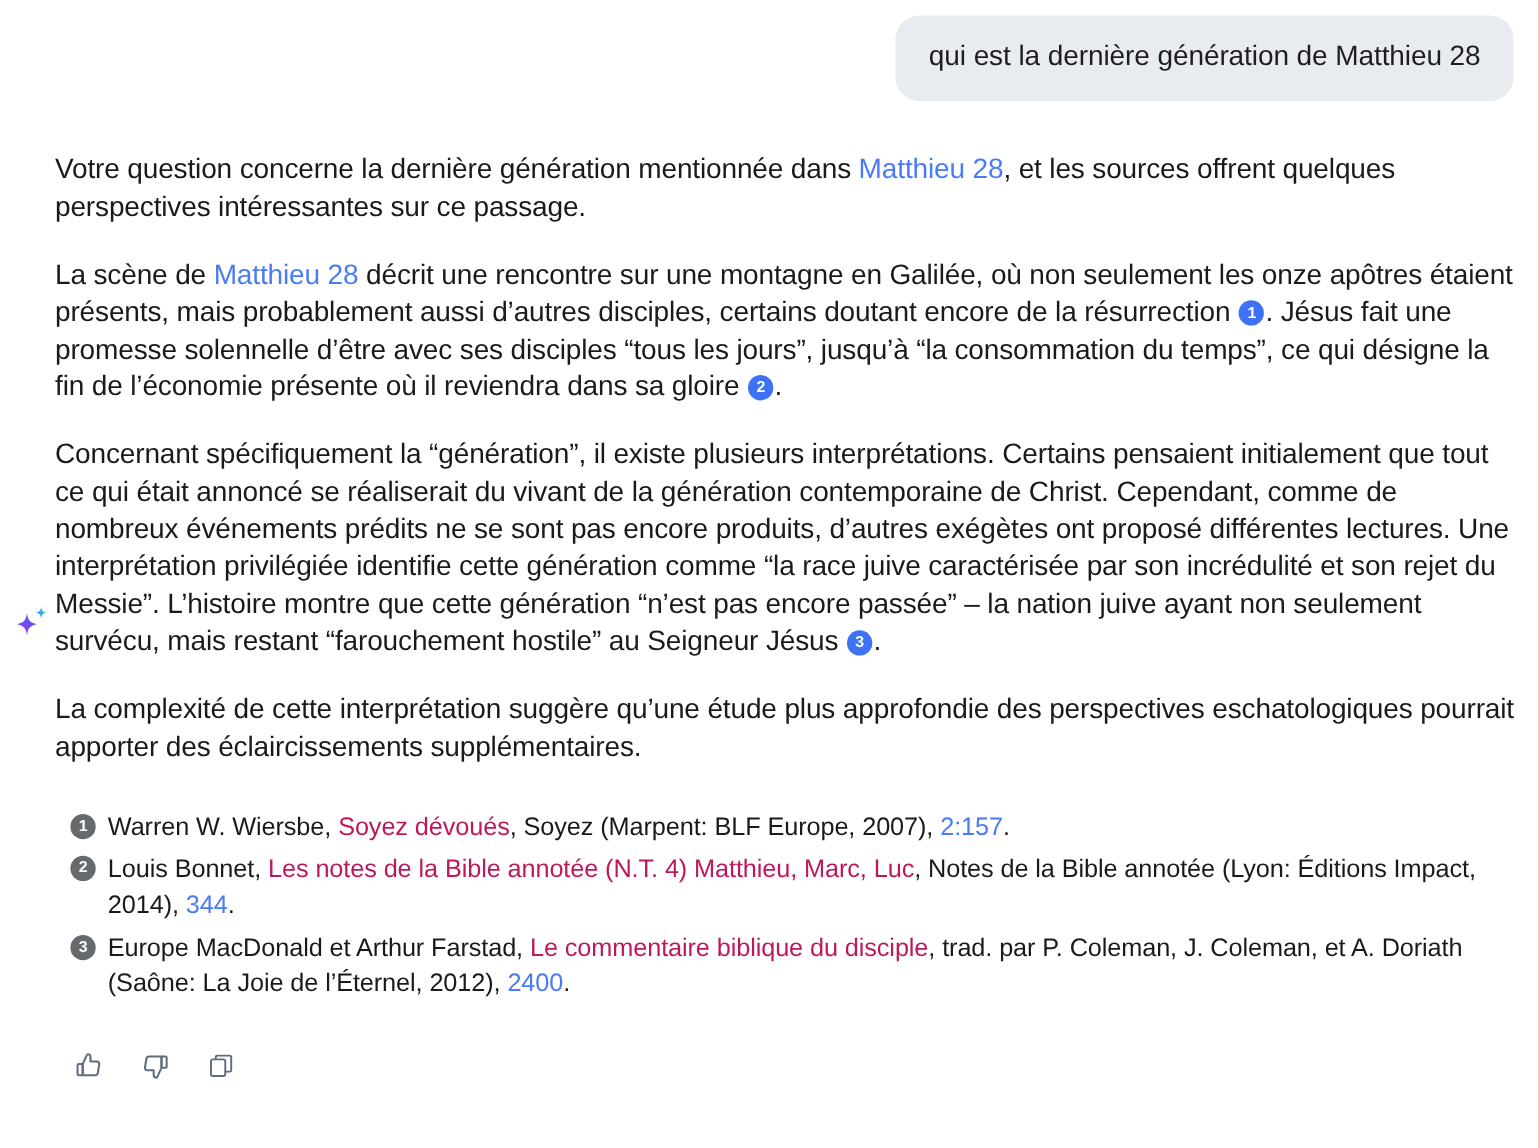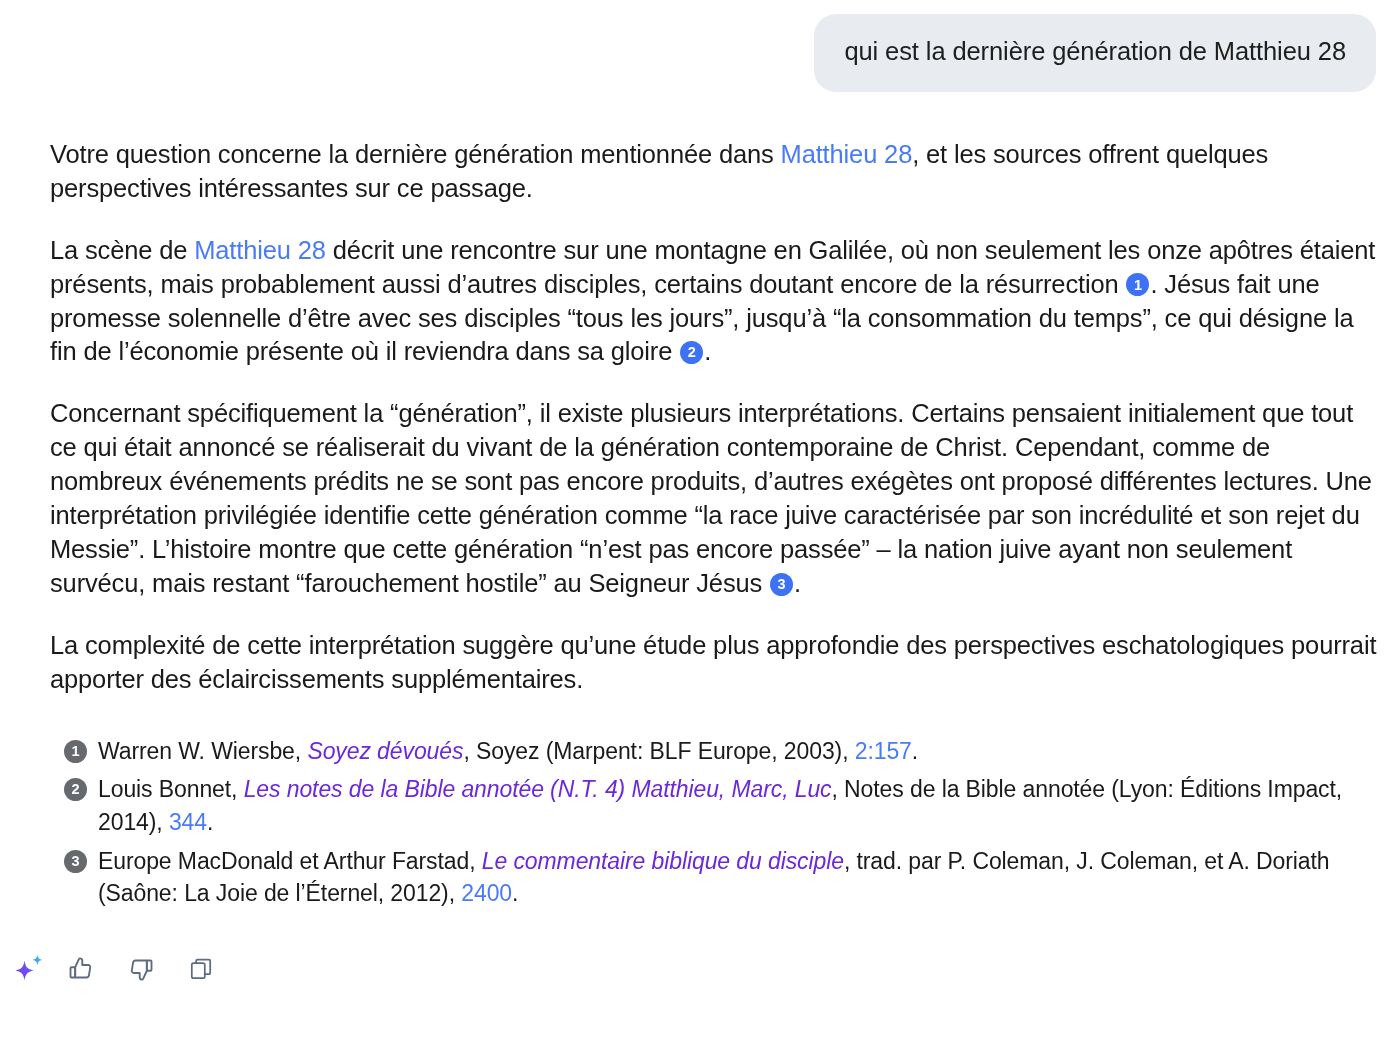--- a/index.html
+++ b/index.html
@@ -40,21 +40,21 @@
     font-size: 25.5px;
     line-height: 1.25;
     color: #1e1e1e;
     letter-spacing: -0.1px;
     white-space: pre-wrap;
   }
 
   
   .assistant-row {
     display: flex;
-    align-items: flex-end;
+    align-items: center;
     padding: 46px 18px 0 12px;
   }
   .spark {
     flex: 0 0 auto;
     width: 34px;
     height: 34px;
     margin-top: 8px;
     margin-right: 4px;
   }
   .assistant-body {
@@ -120,22 +120,21 @@
     border-radius: 50%;
     background: #66696e;
     color: #ffffff;
     font-size: 14.5px;
     font-weight: 600;
     line-height: 23px;
     text-align: center;
     cursor: pointer;
   }
   .fn-title {
-    font-style: italic;
-    color: #6d28d9;
+    color: #be185d;
     cursor: pointer;
   }
 
   
   .actions {
     display: flex;
     align-items: center;
     gap: 26px;
     margin: 42px 0 0 14px;
   }
@@ -186,21 +185,21 @@
     <div class="assistant-body">
 
       <div id="paragraphs">
           <p class="para"><span>Votre question concerne la dernière génération mentionnée dans </span><span class="ref-link">Matthieu 28</span><span>, et les sources offrent quelques perspectives intéressantes sur ce passage.</span></p>
           <p class="para"><span>La scène de </span><span class="ref-link">Matthieu 28</span><span> décrit une rencontre sur une montagne en Galilée, où non seulement les onze apôtres étaient présents, mais probablement aussi d’autres disciples, certains doutant encore de la résurrection </span><span class="cite">1</span><span>. Jésus fait une promesse solennelle d’être avec ses disciples “tous les jours”, jusqu’à “la consommation du temps”, ce qui désigne la fin de l’économie présente où il reviendra dans sa gloire </span><span class="cite">2</span><span>.</span></p>
           <p class="para"><span>Concernant spécifiquement la “génération”, il existe plusieurs interprétations. Certains pensaient initialement que tout ce qui était annoncé se réaliserait du vivant de la génération contemporaine de Christ. Cependant, comme de nombreux événements prédits ne se sont pas encore produits, d’autres exégètes ont proposé différentes lectures. Une interprétation privilégiée identifie cette génération comme “la race juive caractérisée par son incrédulité et son rejet du Messie”. L’histoire montre que cette génération “n’est pas encore passée” – la nation juive ayant non seulement survécu, mais restant “farouchement hostile” au Seigneur Jésus </span><span class="cite">3</span><span>.</span></p>
           <p class="para"><span>La complexité de cette interprétation suggère qu’une étude plus approfondie des perspectives eschatologiques pourrait apporter des éclaircissements supplémentaires.</span></p>
         </div>
 
       <ul class="footnotes" id="footnotes">
-          <li class="footnote"><span class="fn-badge">1</span><span>Warren W. Wiersbe, </span><span class="fn-title">Soyez dévoués</span><span>, Soyez (Marpent: BLF Europe, 2003), </span><span class="ref-link">2:157</span><span>.</span></li>
+          <li class="footnote"><span class="fn-badge">1</span><span>Warren W. Wiersbe, </span><span class="fn-title">Soyez dévoués</span><span>, Soyez (Marpent: BLF Europe, 2007), </span><span class="ref-link">2:157</span><span>.</span></li>
           <li class="footnote"><span class="fn-badge">2</span><span>Louis Bonnet, </span><span class="fn-title">Les notes de la Bible annotée (N.T. 4) Matthieu, Marc, Luc</span><span>, Notes de la Bible annotée (Lyon: Éditions Impact, 2014), </span><span class="ref-link">344</span><span>.</span></li>
           <li class="footnote"><span class="fn-badge">3</span><span>Europe MacDonald et Arthur Farstad, </span><span class="fn-title">Le commentaire biblique du disciple</span><span>, trad. par P. Coleman, J. Coleman, et A. Doriath (Saône: La Joie de l’Éternel, 2012), </span><span class="ref-link">2400</span><span>.</span></li>
         </ul>
 
       <div class="actions">
         <button class="act-btn" title="thumbs up">
           <span>
             <svg width="28" height="28" viewBox="0 0 24 24" fill="none" stroke="#5f6b7e" stroke-width="1.6" stroke-linecap="round" stroke-linejoin="round">
               <path d="M7 10.5 L10.2 3.6 C10.4 3.1 10.9 2.8 11.4 2.9 C12.4 3.1 13.1 4 13.1 5 L13.1 8.6 L18.2 8.6 C19.3 8.6 20.1 9.6 19.9 10.7 L18.8 17.4 C18.6 18.5 17.7 19.3 16.6 19.3 L7 19.3 Z"></path>
               <rect x="3" y="10.5" width="4" height="8.8" rx="0.9"></rect>

